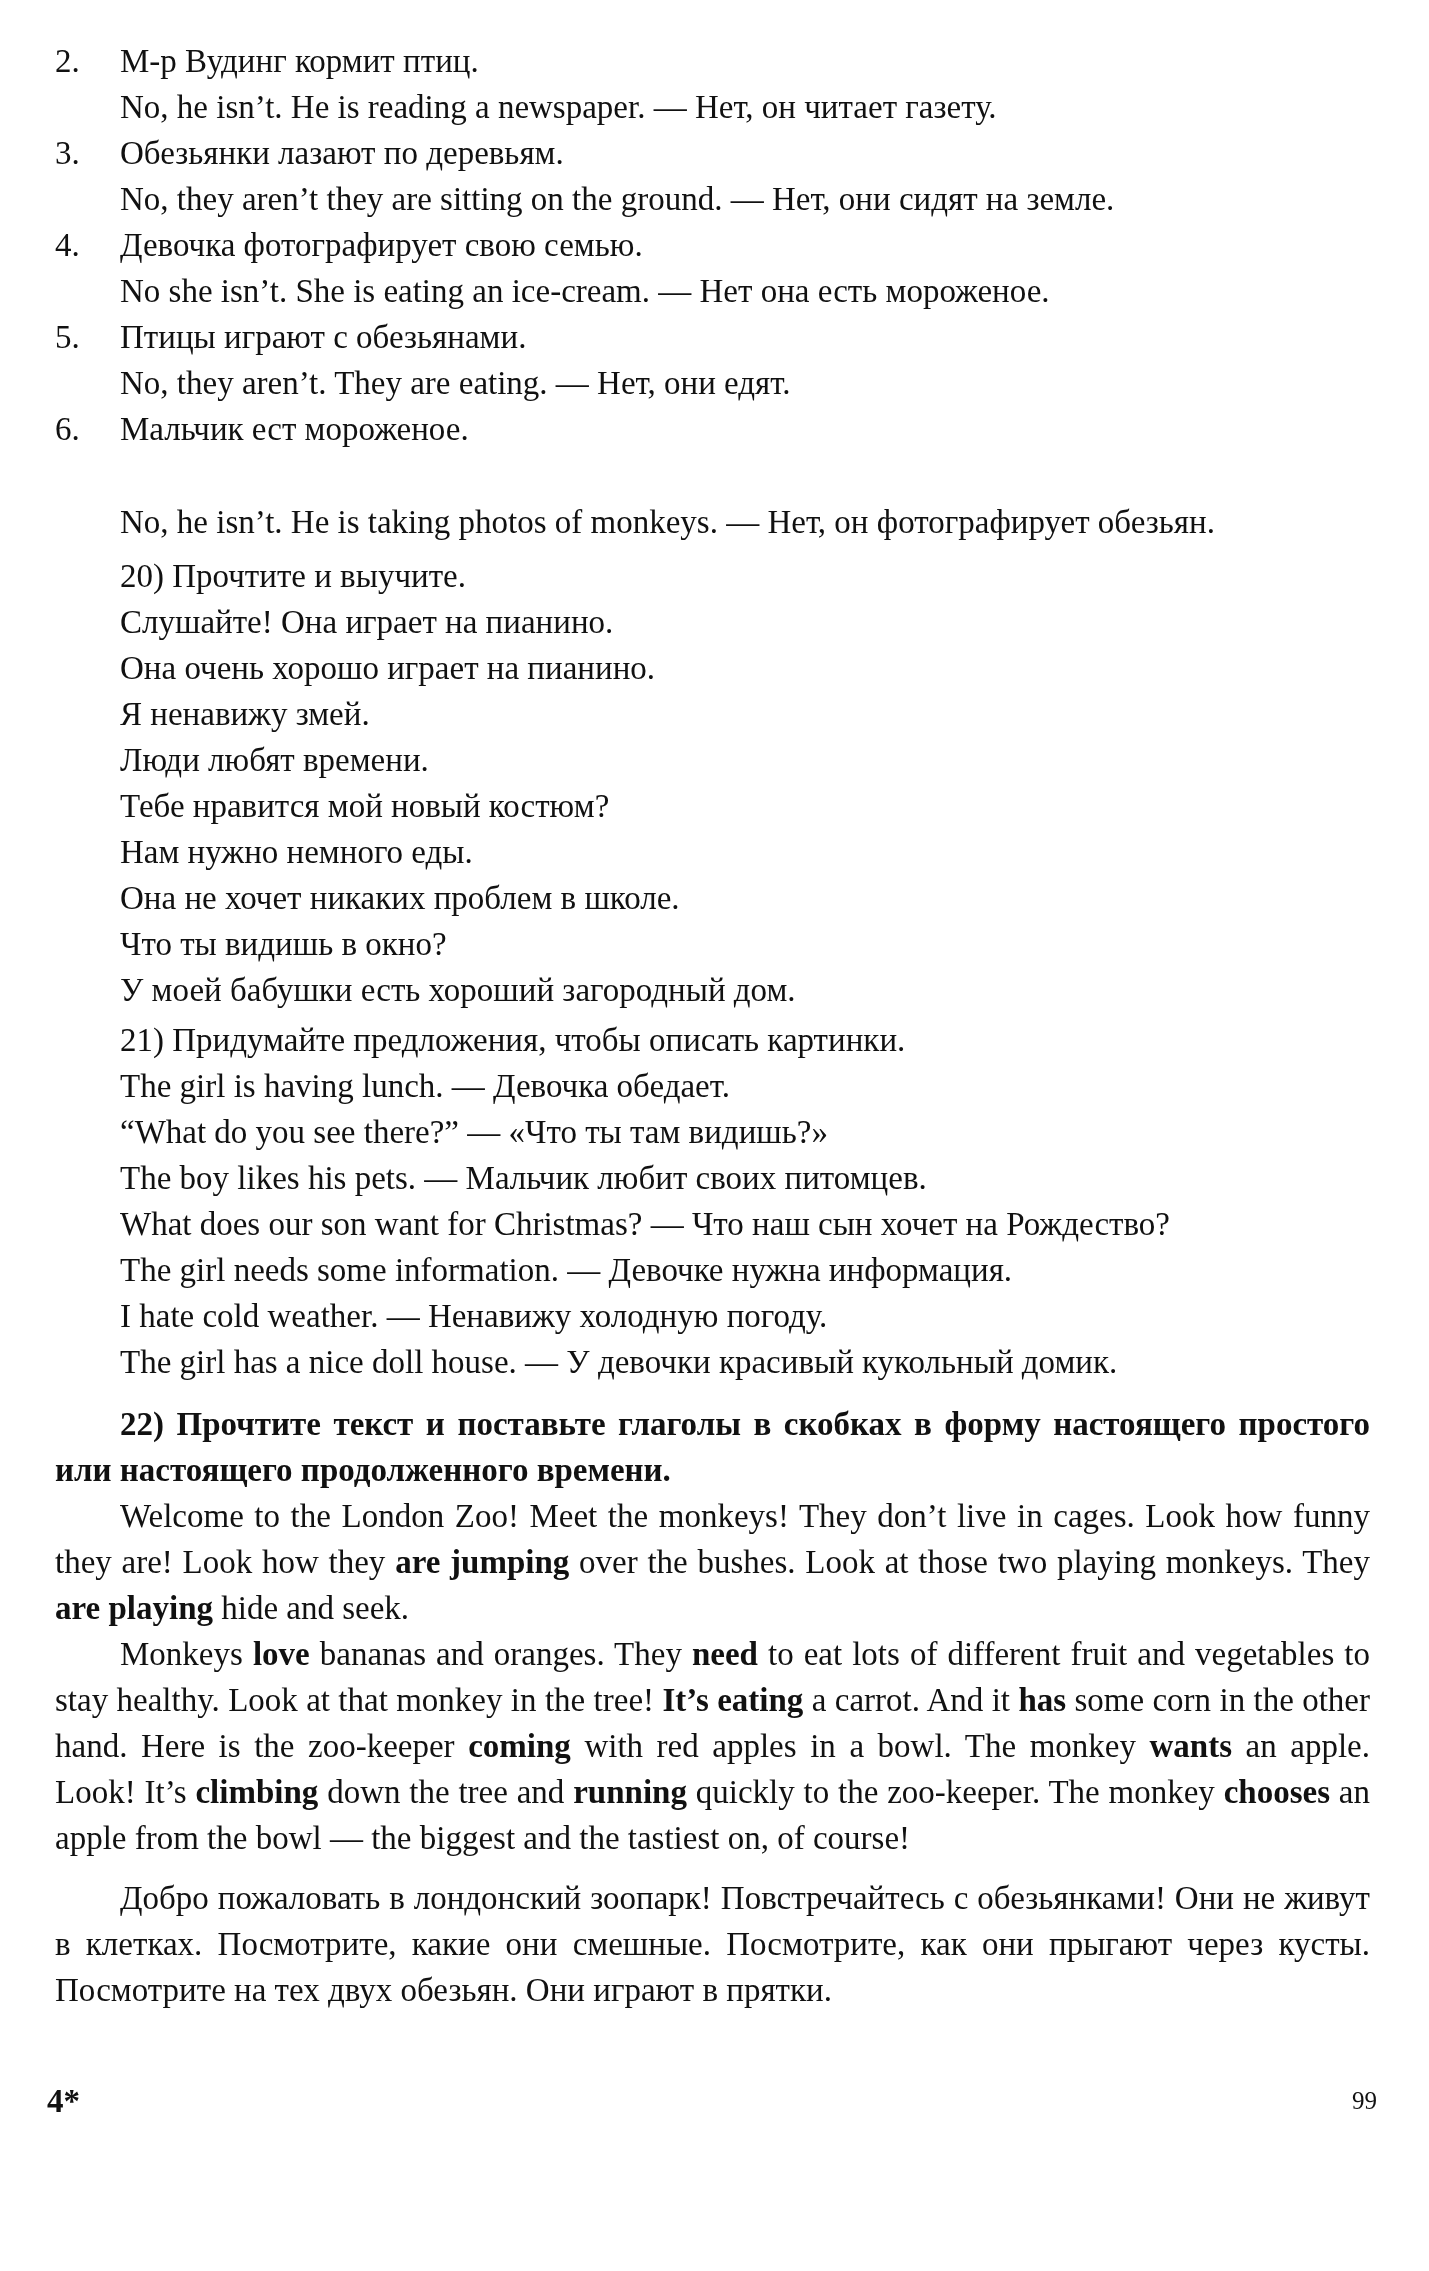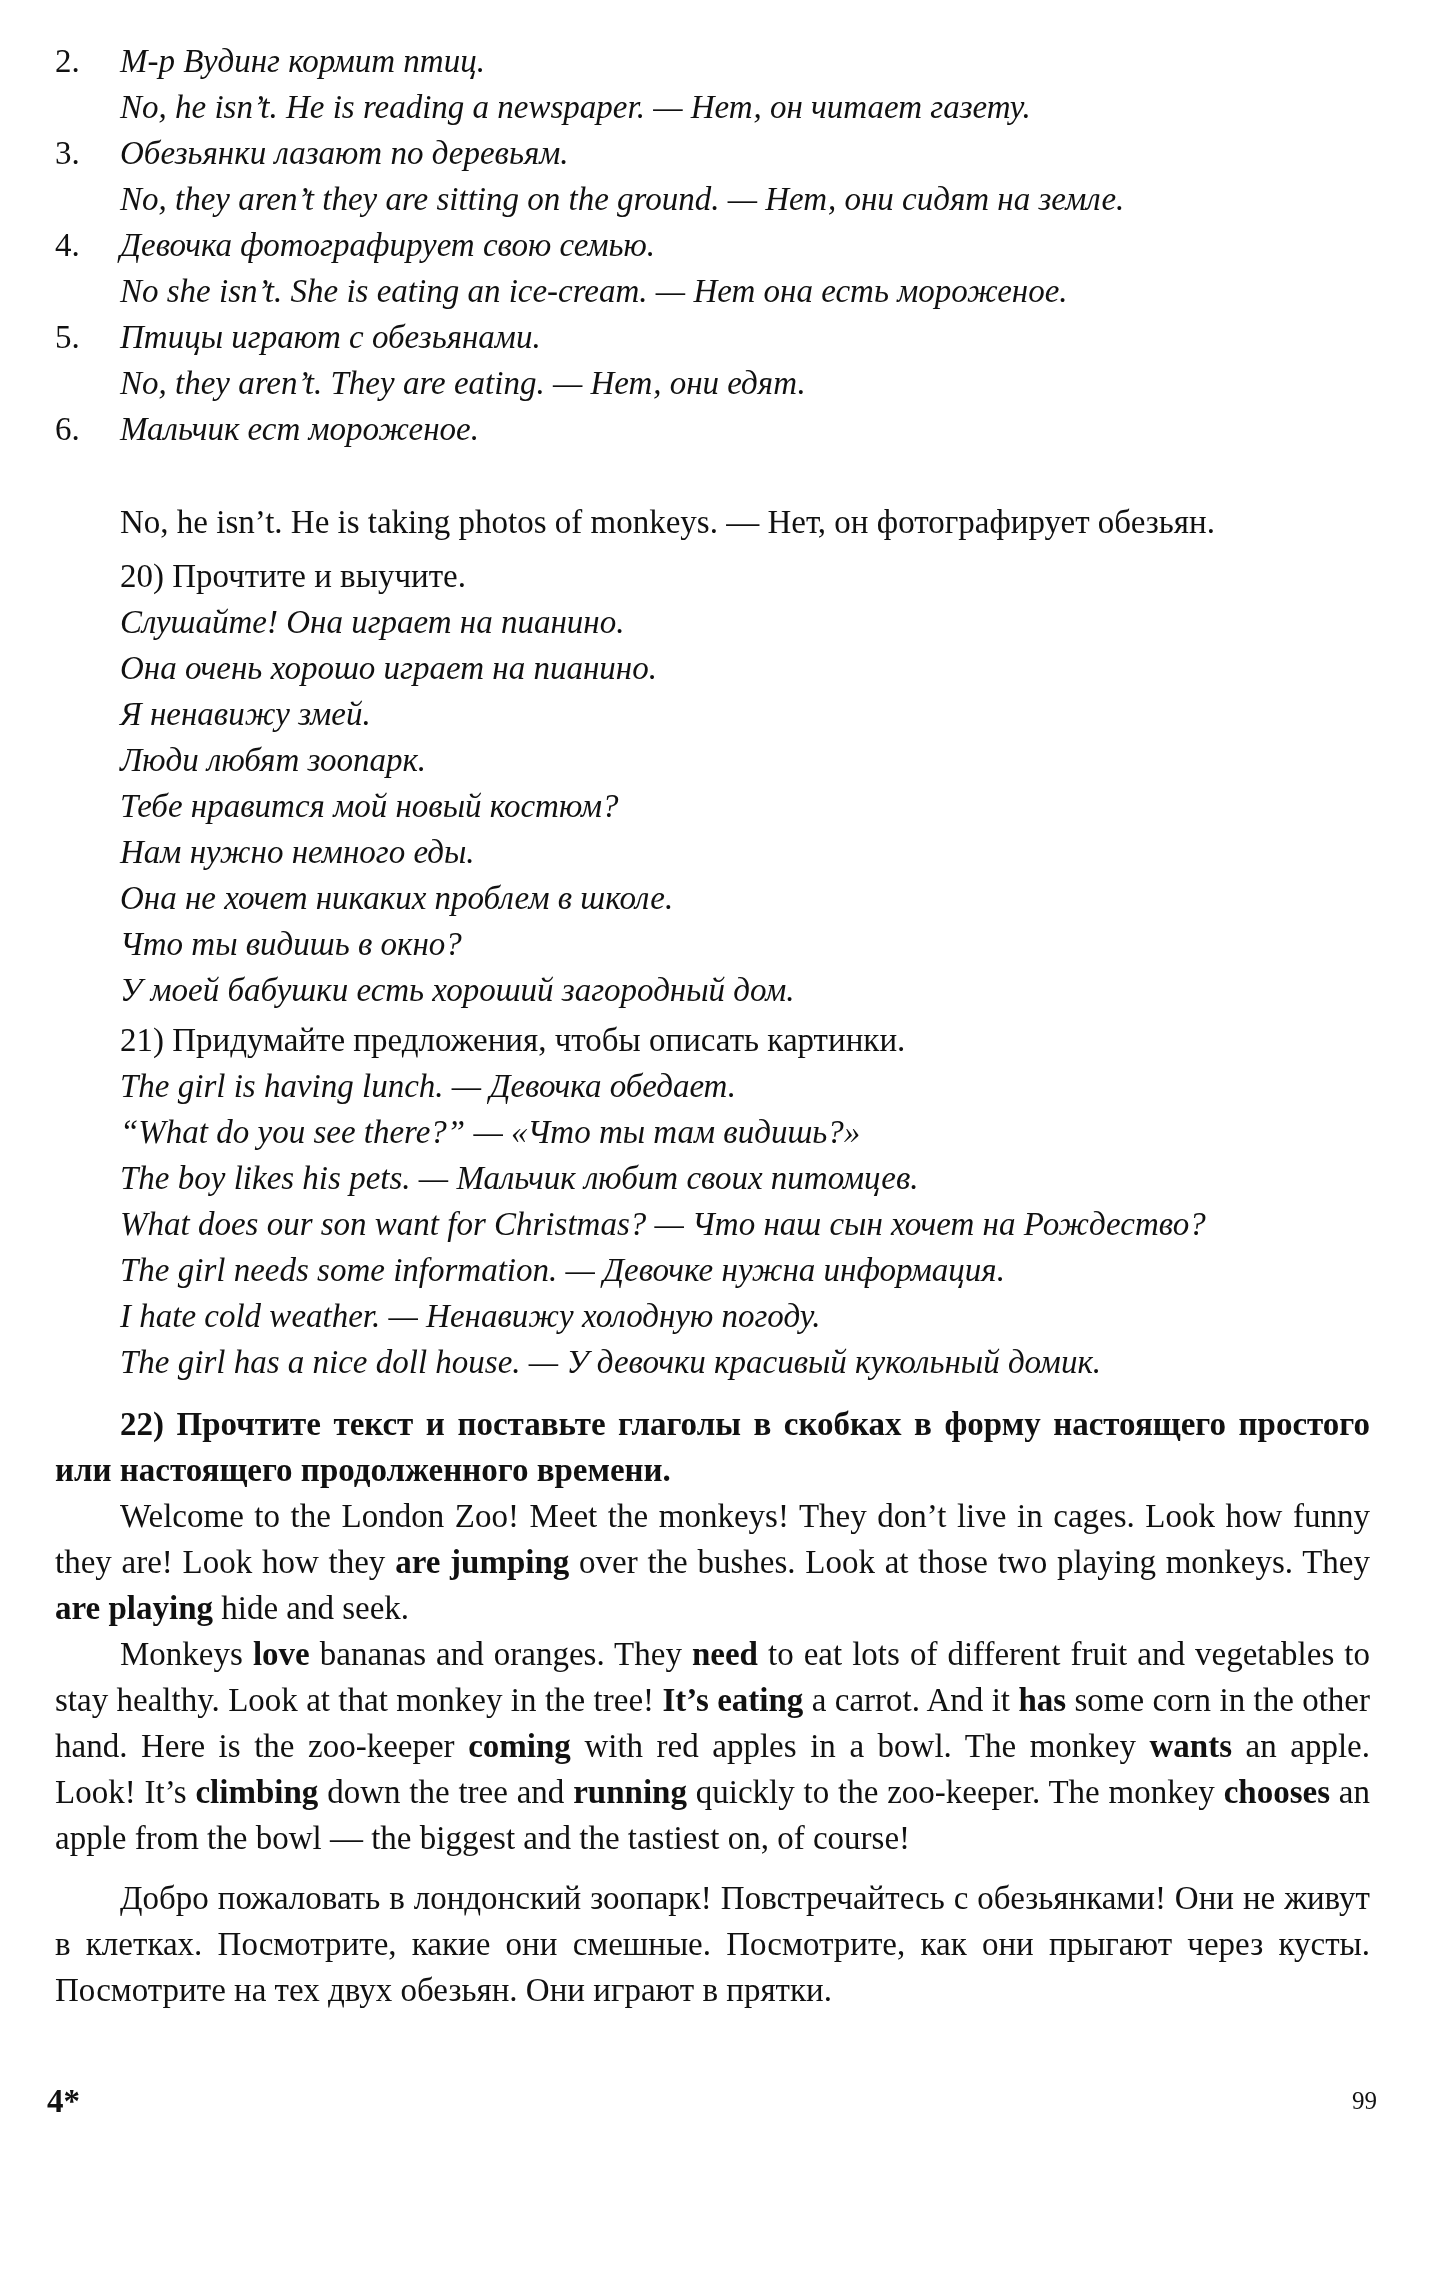--- a/index.html
+++ b/index.html
@@ -6,21 +6,21 @@
     body {
       width: 1429px; height: 2271px; position: relative; overflow: hidden;
       font-family: "Liberation Serif", "DejaVu Serif", serif;
       color: #111111;
       font-size: 33px;
       line-height: 46px;
     }
     .page { position: absolute; left: 55px; top: 38px; width: 1315px; }
     .num-item { position: relative; padding-left: 65px; }
     .num-item .num { position: absolute; left: 0; top: 0; width: 60px; }
-    .line { white-space: nowrap; font-style: italic; }
+    .line { white-space: nowrap; }
     .wrap { white-space: normal; margin-top: 47px; }
     .indent65 { padding-left: 65px; }
     .ex-title { font-weight: normal; padding-left: 65px; }
     .ex22-title { font-weight: bold; text-indent: 65px; text-align: justify; margin-top: 10px; }
     .para { text-indent: 65px; text-align: justify; }
     .para b { font-weight: bold; }
     .para + .para { margin-top: 0; }
     .para.gap { margin-top: 14px; }
     .footer { position: absolute; top: 2078px; left: 47px; width: 1330px; height: 50px; }
     .footer .left { position: absolute; left: 0; top: 0; font-weight: bold; font-size: 33px; }
@@ -57,21 +57,21 @@
       <div class="line">Мальчик ест мороженое.</div>
       <div class="wrap">No, he isn’t. He is taking photos of monkeys. — Нет, он фотографирует обезьян.</div>
     </div>
   </div>
 
   <div style="margin-top:8px;">
     <div class="ex-title">20) Прочтите и выучите.</div>
     <div class="line indent65">Слушайте! Она играет на пианино.</div>
     <div class="line indent65">Она очень хорошо играет на пианино.</div>
     <div class="line indent65">Я ненавижу змей.</div>
-    <div class="line indent65">Люди любят зоопарк.</div>
+    <div class="line indent65">Люди любят времени.</div>
     <div class="line indent65">Тебе нравится мой новый костюм?</div>
     <div class="line indent65">Нам нужно немного еды.</div>
     <div class="line indent65">Она не хочет никаких проблем в школе.</div>
     <div class="line indent65">Что ты видишь в окно?</div>
     <div class="line indent65">У моей бабушки есть хороший загородный дом.</div>
   </div>
 
   <div style="margin-top:4px;">
     <div class="ex-title">21) Придумайте предложения, чтобы описать картинки.</div>
     <div class="line indent65">The girl is having lunch. — Девочка обедает.</div>

